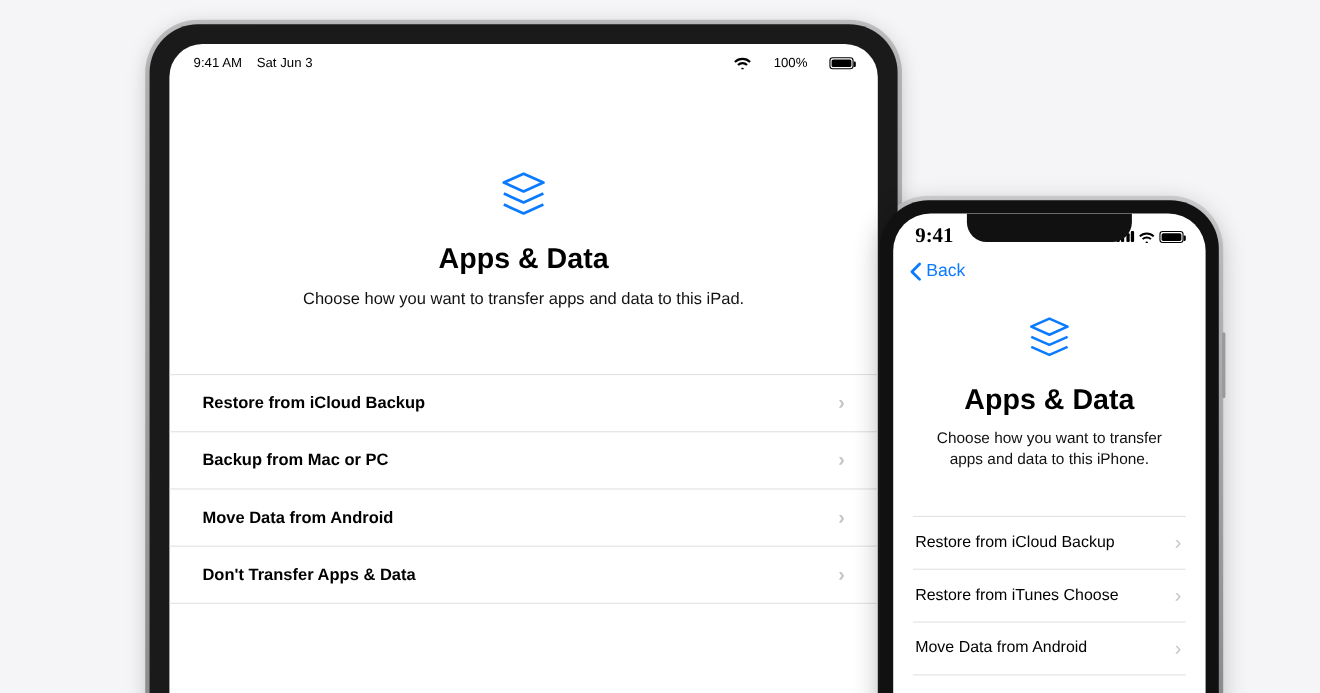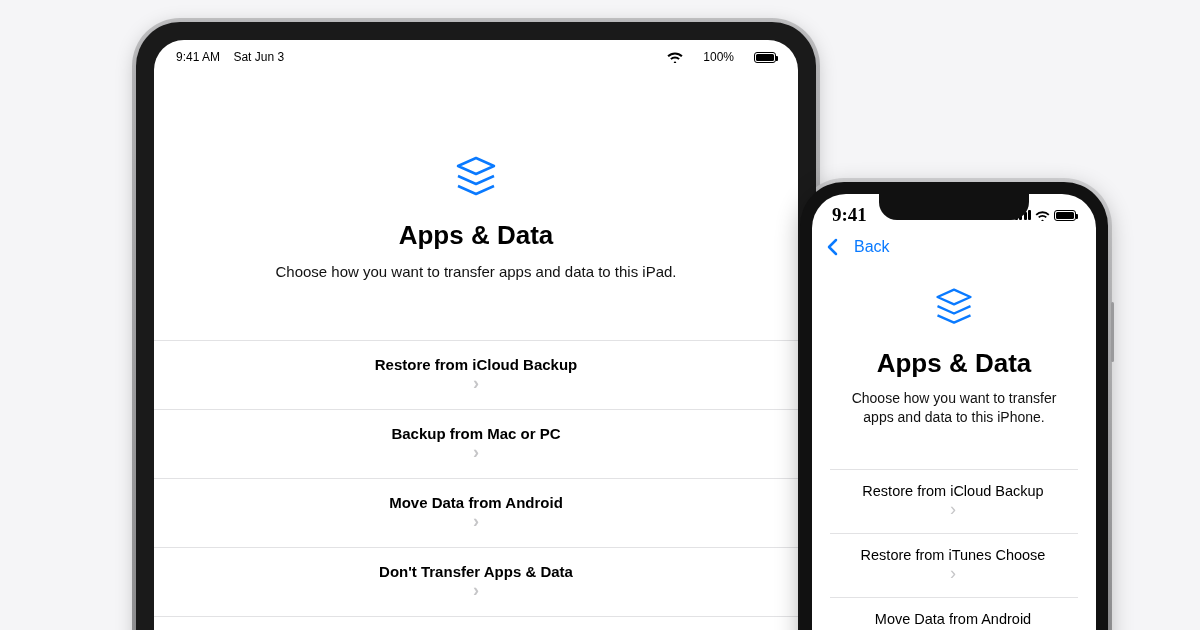--- a/index.html
+++ b/index.html
@@ -68,21 +68,20 @@
   .ipad-sub{ font-size:15px; color:#111; margin-bottom:60px;}
 
   .option-list{ border-top:1px solid #e2e2e4;}
   .option-row{
     display:flex; justify-content:space-between; align-items:center;
     padding: 15px 30px;
     border-bottom:1px solid #e2e2e4;
     font-size:15px; font-weight:600; color:#000;
     cursor:pointer;
     text-align:left;
-    flex-direction:column;
   }
   .chevron{ color:#c6c6c8; font-size:18px; }
 
   
   .iphone{
     position:absolute;
     left: 800px;
     top: 182px;
     width: 308px;
     height: 620px;
@@ -118,21 +117,21 @@
   .signal-bars span{width:3px;background:#000;border-radius:1px;}
   .signal-bars span:nth-child(1){height:4px}
   .signal-bars span:nth-child(2){height:6px}
   .signal-bars span:nth-child(3){height:8px}
   .signal-bars span:nth-child(4){height:10px}
 
   .iphone-nav{
     padding:12px 14px 0;
   }
   .back-btn{
-    display:flex;align-items:center;gap:16px;
+    display:flex;align-items:center;gap:4px;
     color:#0a7aff;font-size:16px;cursor:pointer;
   }
   .iphone-content{ text-align:center; padding:30px 18px 0;}
   .iphone-content .stack-icon svg{width:44px;height:44px;}
   .iphone-title{font-size:26px;font-weight:700;margin:14px 0 10px;color:#000;}
   .iphone-sub{font-size:14px;color:#111;line-height:1.35;padding:0 6px;margin-bottom:42px;}
 
   .iphone .option-list{border-top:1px solid #e2e2e4;}
   .iphone .option-row{
     padding:13px 4px 13px 2px;font-size:14.5px;font-weight:500;

